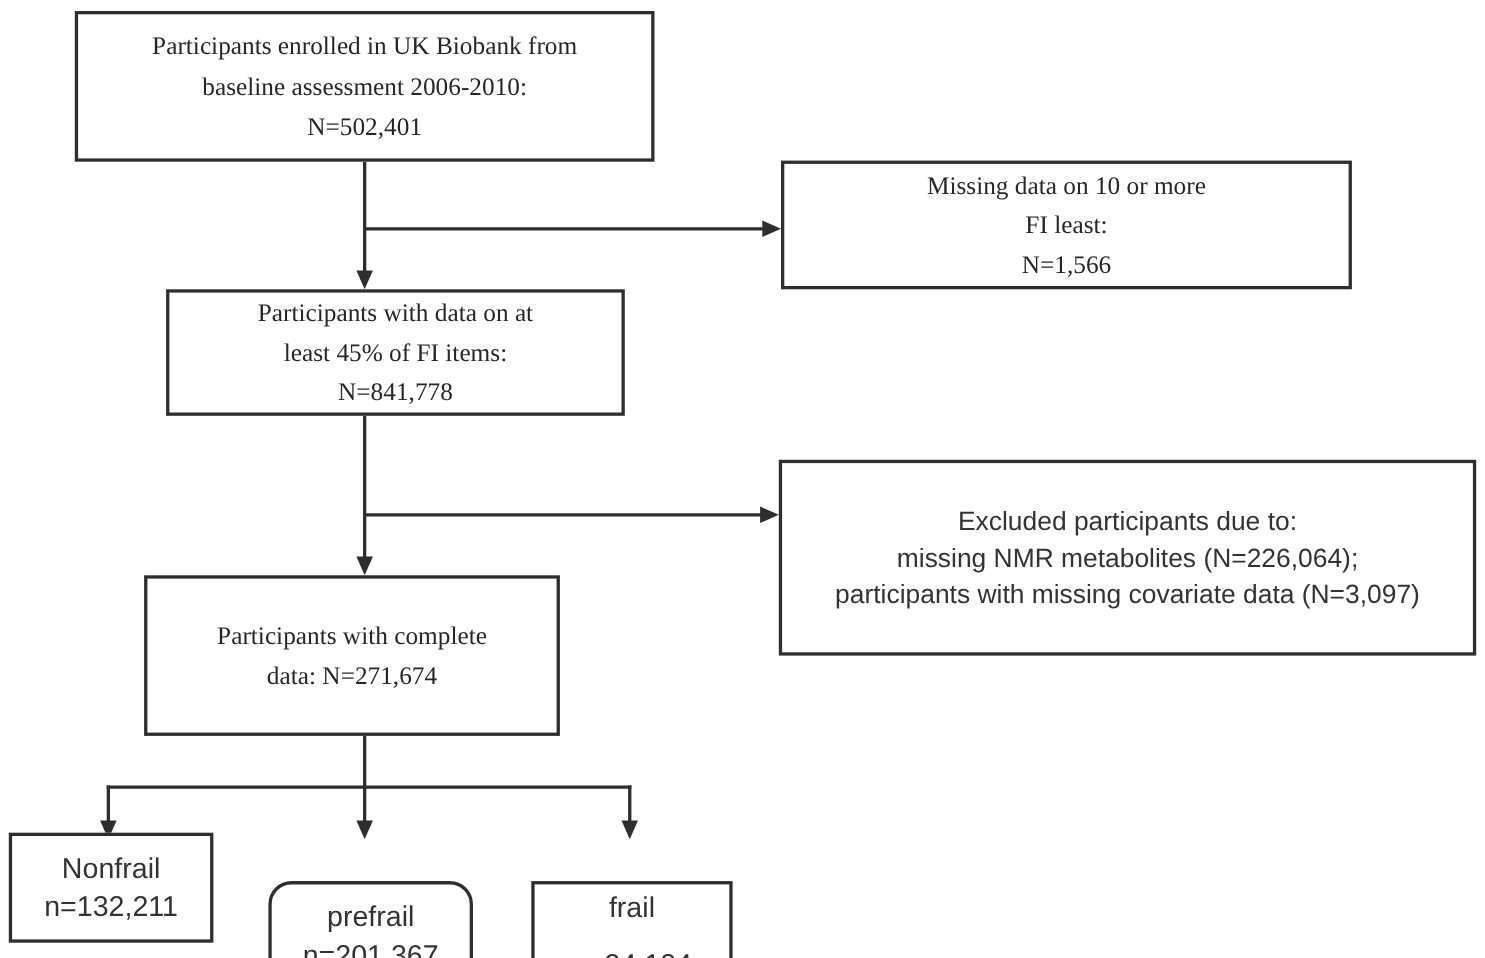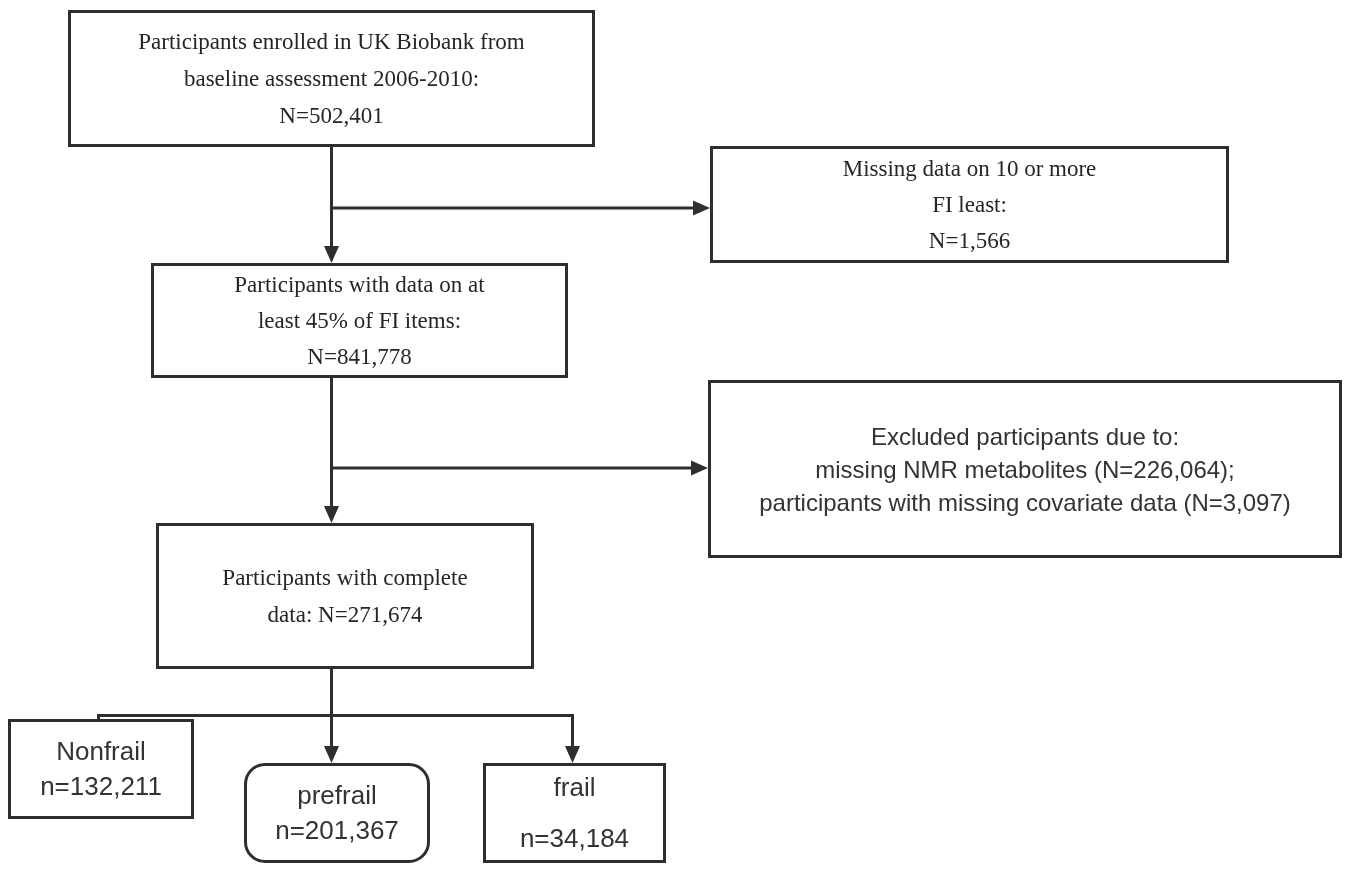--- a/index.html
+++ b/index.html
@@ -43,27 +43,28 @@
     color: var(--color-text);
   }
   .serif {
     font-family: "Liberation Serif", "DejaVu Serif", serif;
     font-size: 23px;
     line-height: 37px;
   }
   .sans {
     font-family: "Liberation Sans", "DejaVu Sans", sans-serif;
     color: #333333;
+    margin-top: 38px;
   }
   .box-enrolled   { left: 68px;  top: 10px;  width: 527px; height: 137px; }
   .box-missing    { left: 710px; top: 146px; width: 519px; height: 117px; line-height: 36px; }
   .box-fi80       { left: 122px; top: 263px; width: 417px; height: 115px; line-height: 36px; margin-left: 29px; }
   .box-excluded   { left: 708px; top: 380px; width: 634px; height: 178px;
                     font-size: 24px; line-height: 33px; }
-  .box-complete   { left: 156px; top: 523px; width: 378px; height: 146px; }
+  .box-complete   { left: 131px; top: 523px; width: 378px; height: 146px; }
   .box-nonfrail   { left: 8px;   top: 719px; width: 186px; height: 100px;
                     font-size: 26px; line-height: 35px; }
   .box-prefrail   { left: 244px; top: 763px; width: 186px; height: 100px;
                     font-size: 26px; line-height: 35px; border-radius: 21px; }
   .box-frail      { left: 483px; top: 763px; width: 183px; height: 100px;
                     font-size: 26px; line-height: 35px; gap: 16px; }
 </style>
 </head>
 <body>
 

